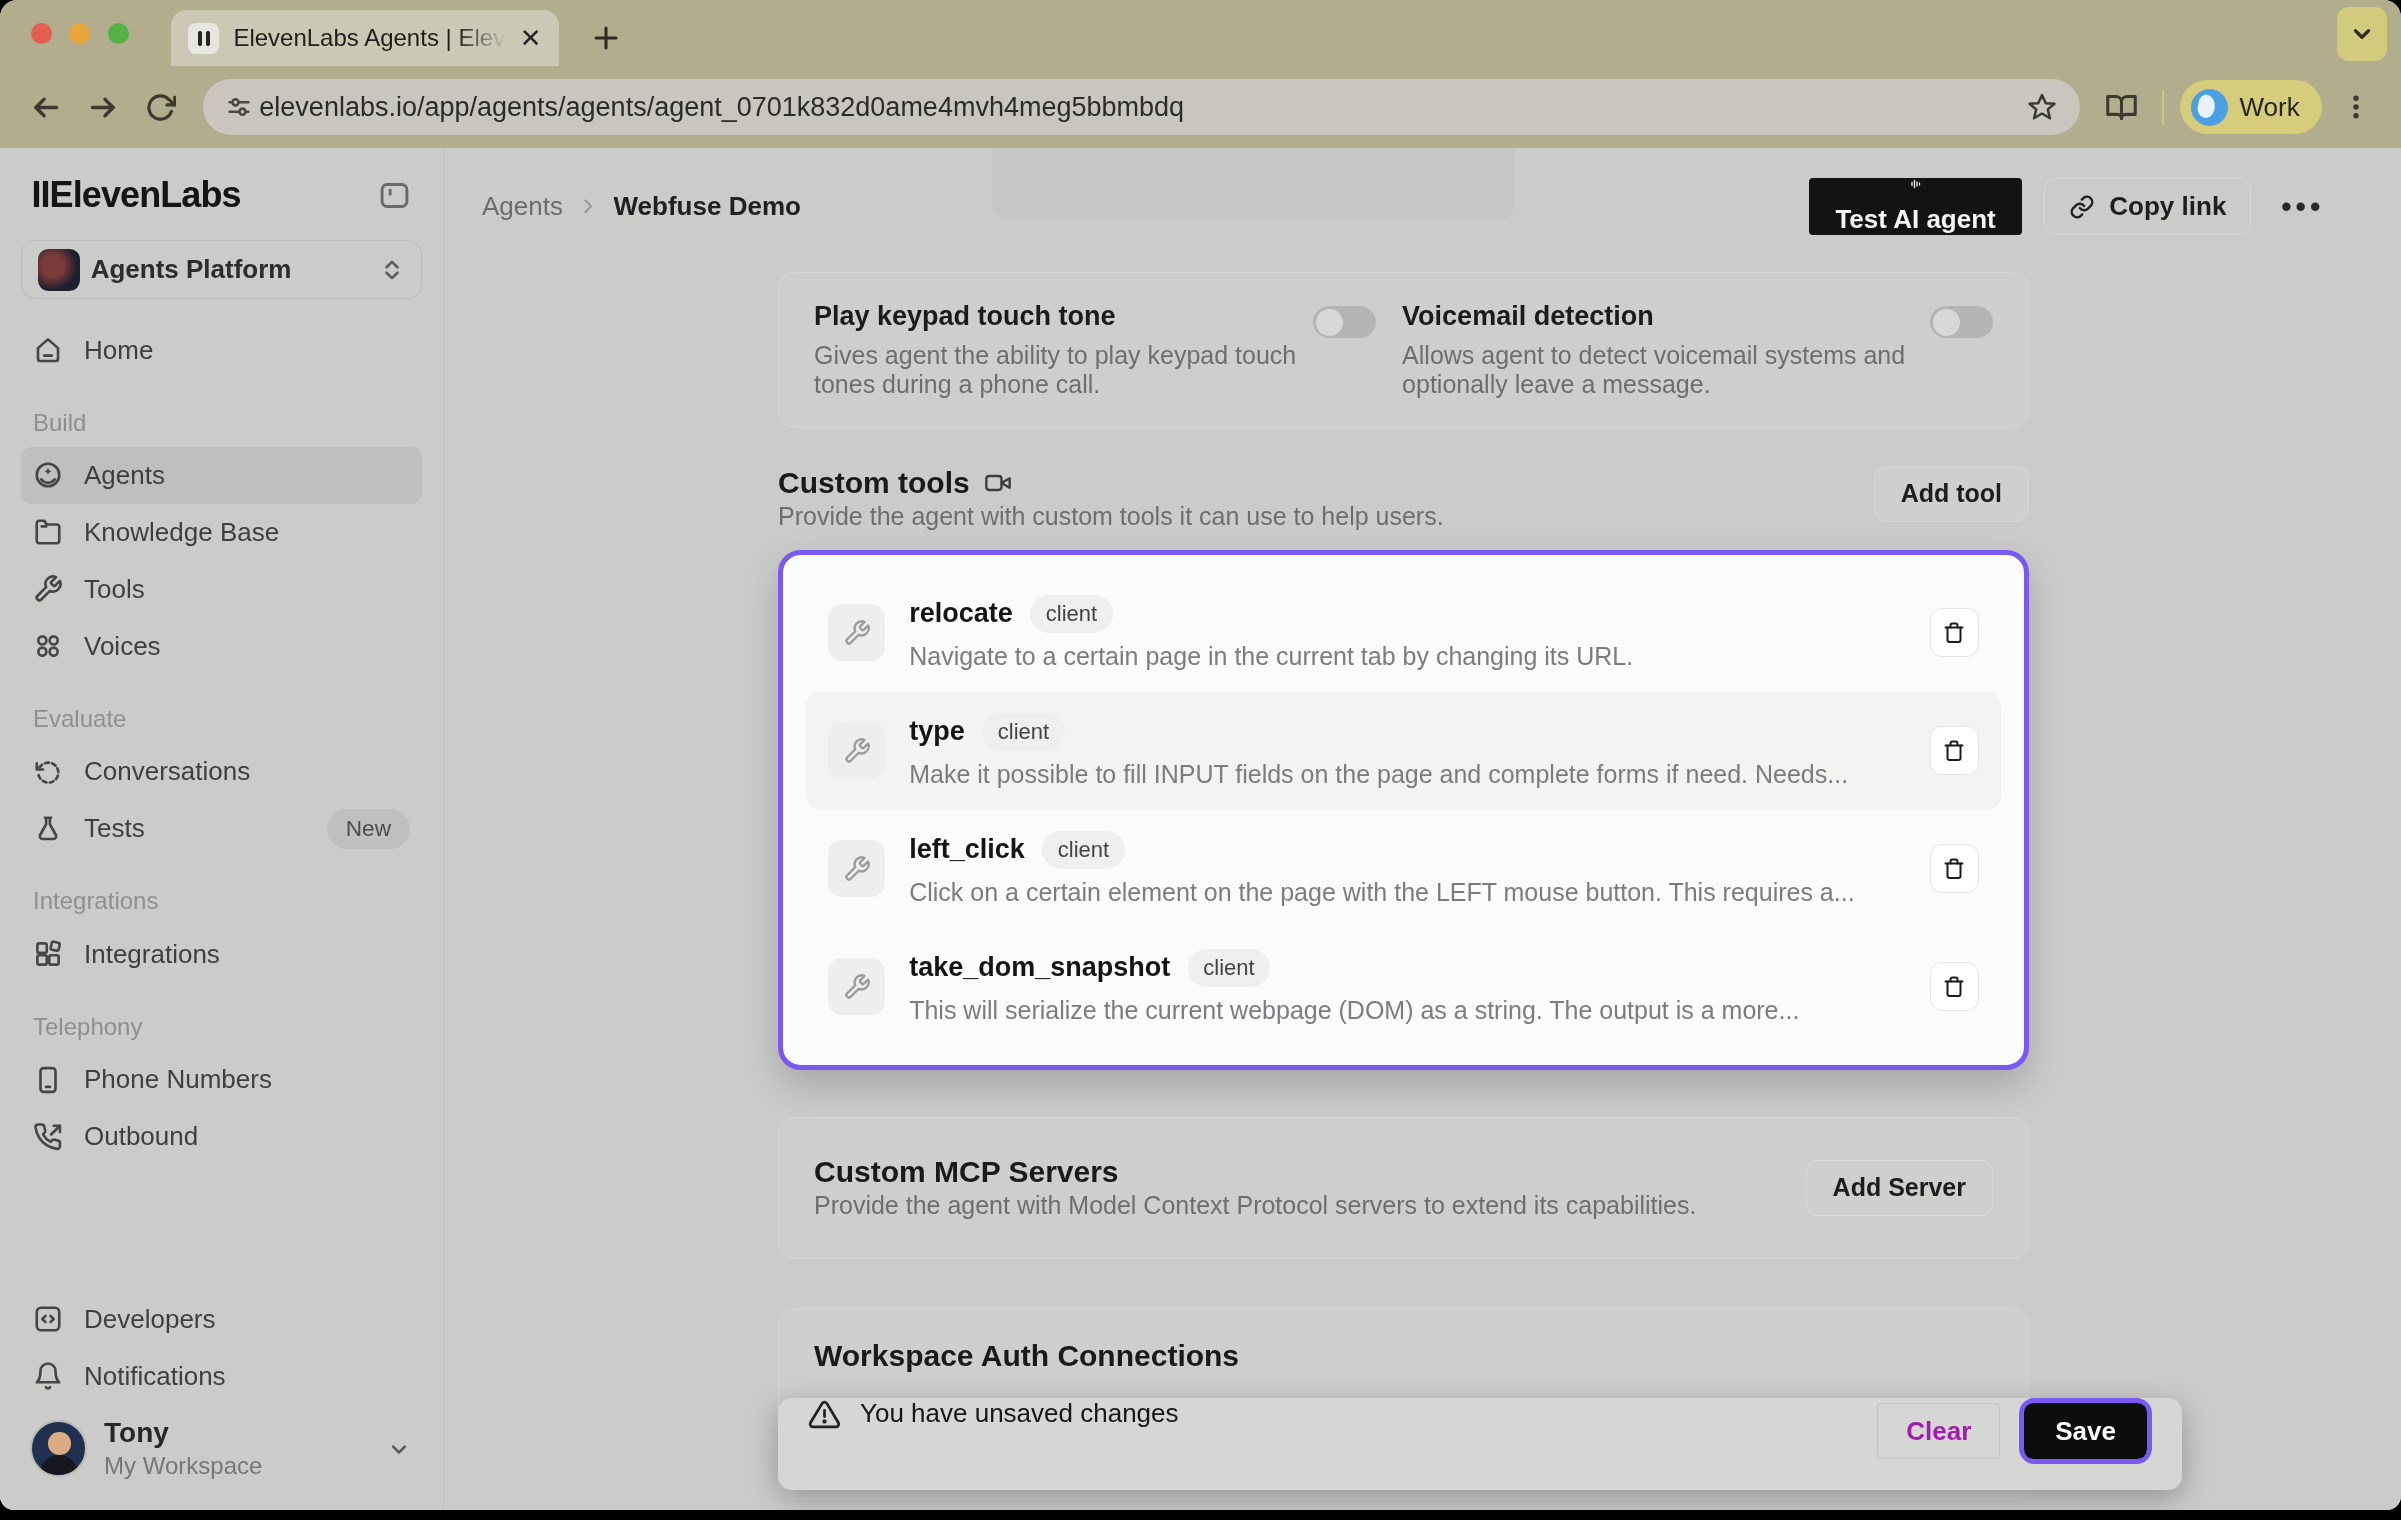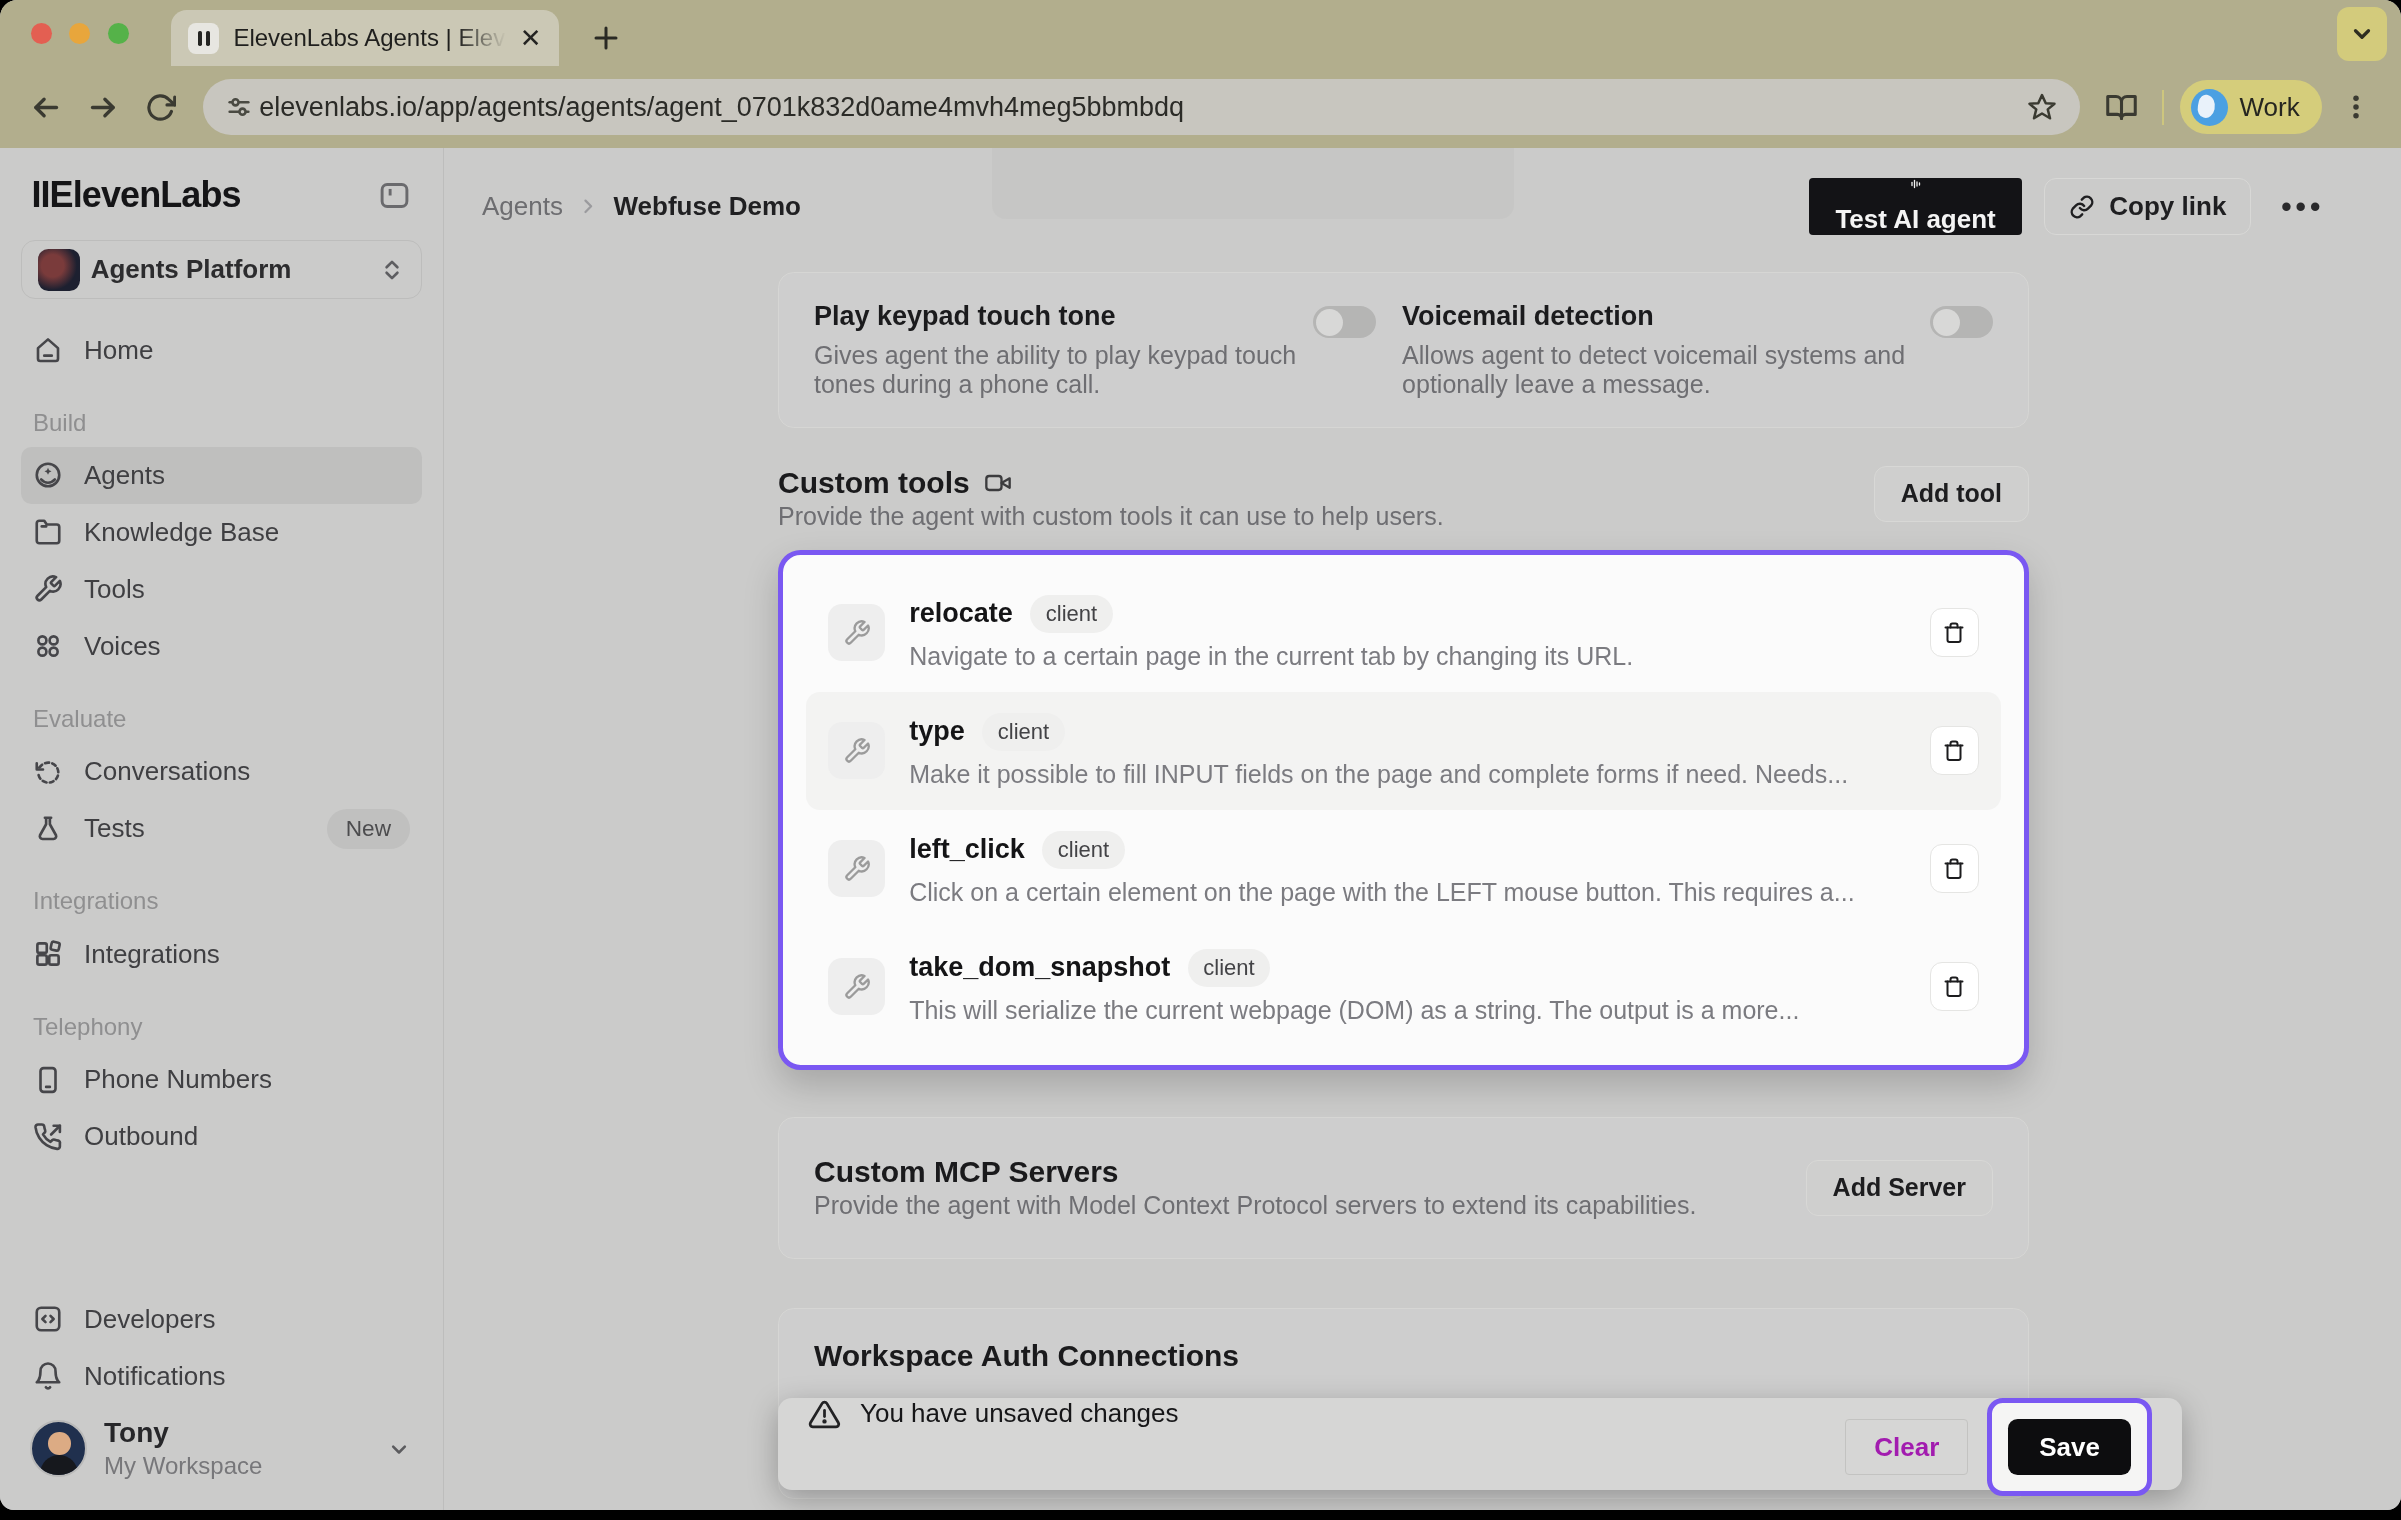--- a/index.html
+++ b/index.html
@@ -112,21 +112,21 @@
   .mcp-card { margin-top:47px; height:142px; padding:0 35px; display:flex; align-items:center; }
   .auth-card { margin-top:49px; height:191px; padding:30px 35px; }
 
   .unsaved { position:absolute; left:334px; width:1404px; bottom:20px; height:92px; border-radius:14px;
     background:#d6d6d5; box-shadow:0 8.7px 30px rgba(0,0,0,.28); display:flex; align-items:flex-start; padding:0 30px; gap:19px; }
   .unsaved-text { font-size:26px; color:#161618; }
   .warn { color:#222224; }
   .bar-actions { margin-left:auto; display:flex; align-items:center; gap:19px; }
   .btn-clear { height:56px; border-radius:4px; border:1.7px solid #c3c3c1; background:transparent;
     display:flex; align-items:center; padding:0 28px; font-size:26px; font-weight:600; color:#a21caf; }
-  .save-ring { border:5.2px solid #7a58f2; border-radius:15.7px; background:#f5f5f4; padding:16px; }
+  .save-ring { border:5.2px solid #7a58f2; border-radius:15.7px; background:#f5f5f4; padding:0; }
   .btn-save { height:56px; border-radius:9.6px; background:#0d0d0f; color:#fff;
     display:flex; align-items:center; padding:0 31px; font-size:26px; font-weight:600; }
 
   svg { display:block; }
 </style>
 </head>
 <body>
 
 <div class="window">
 

